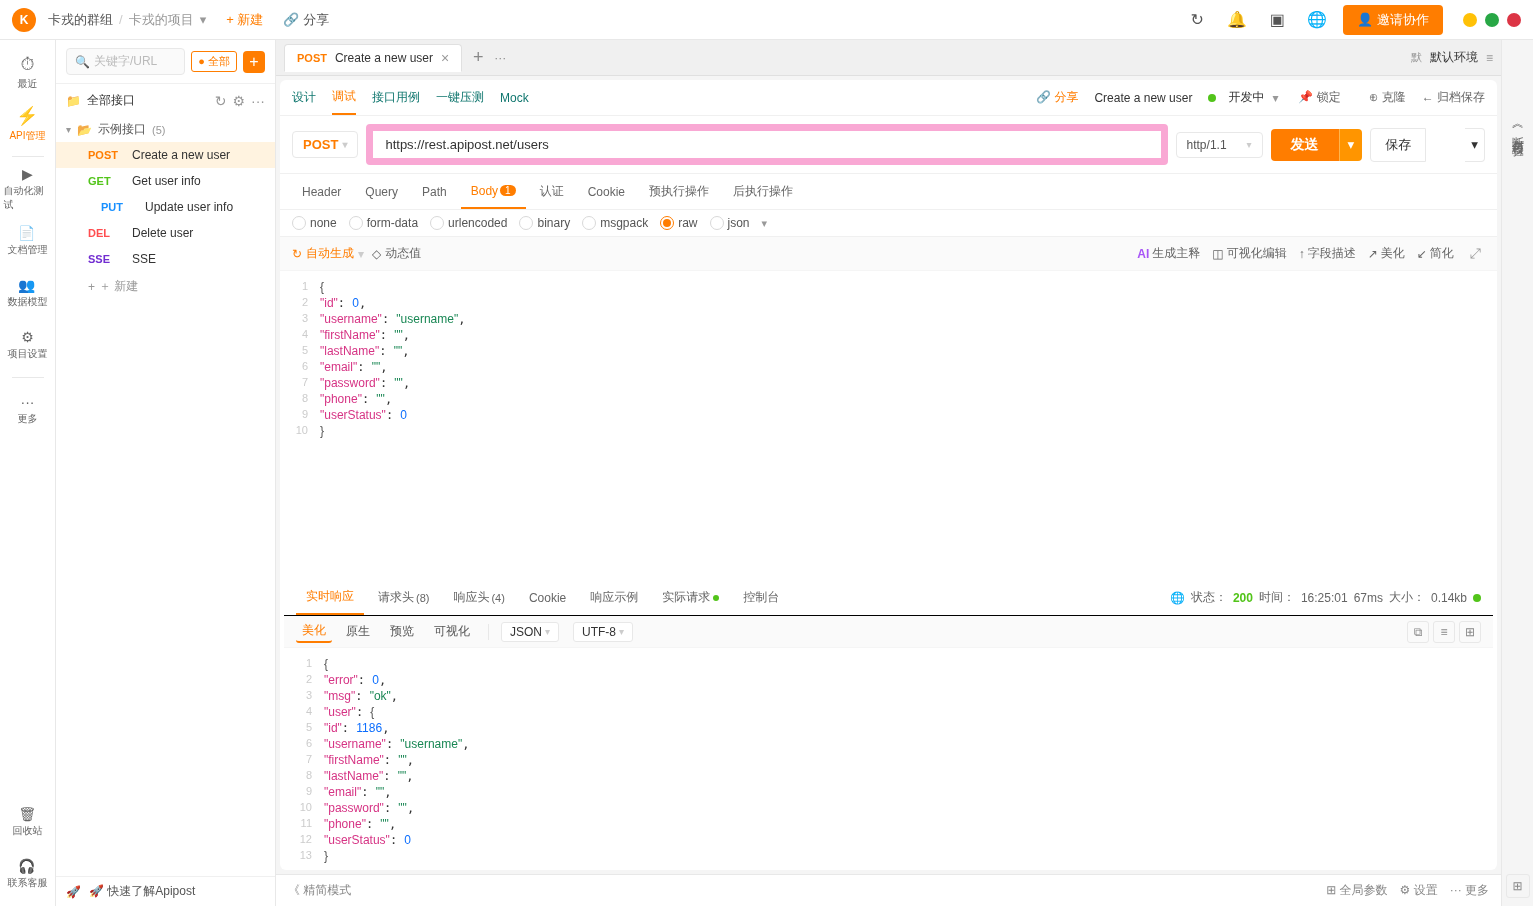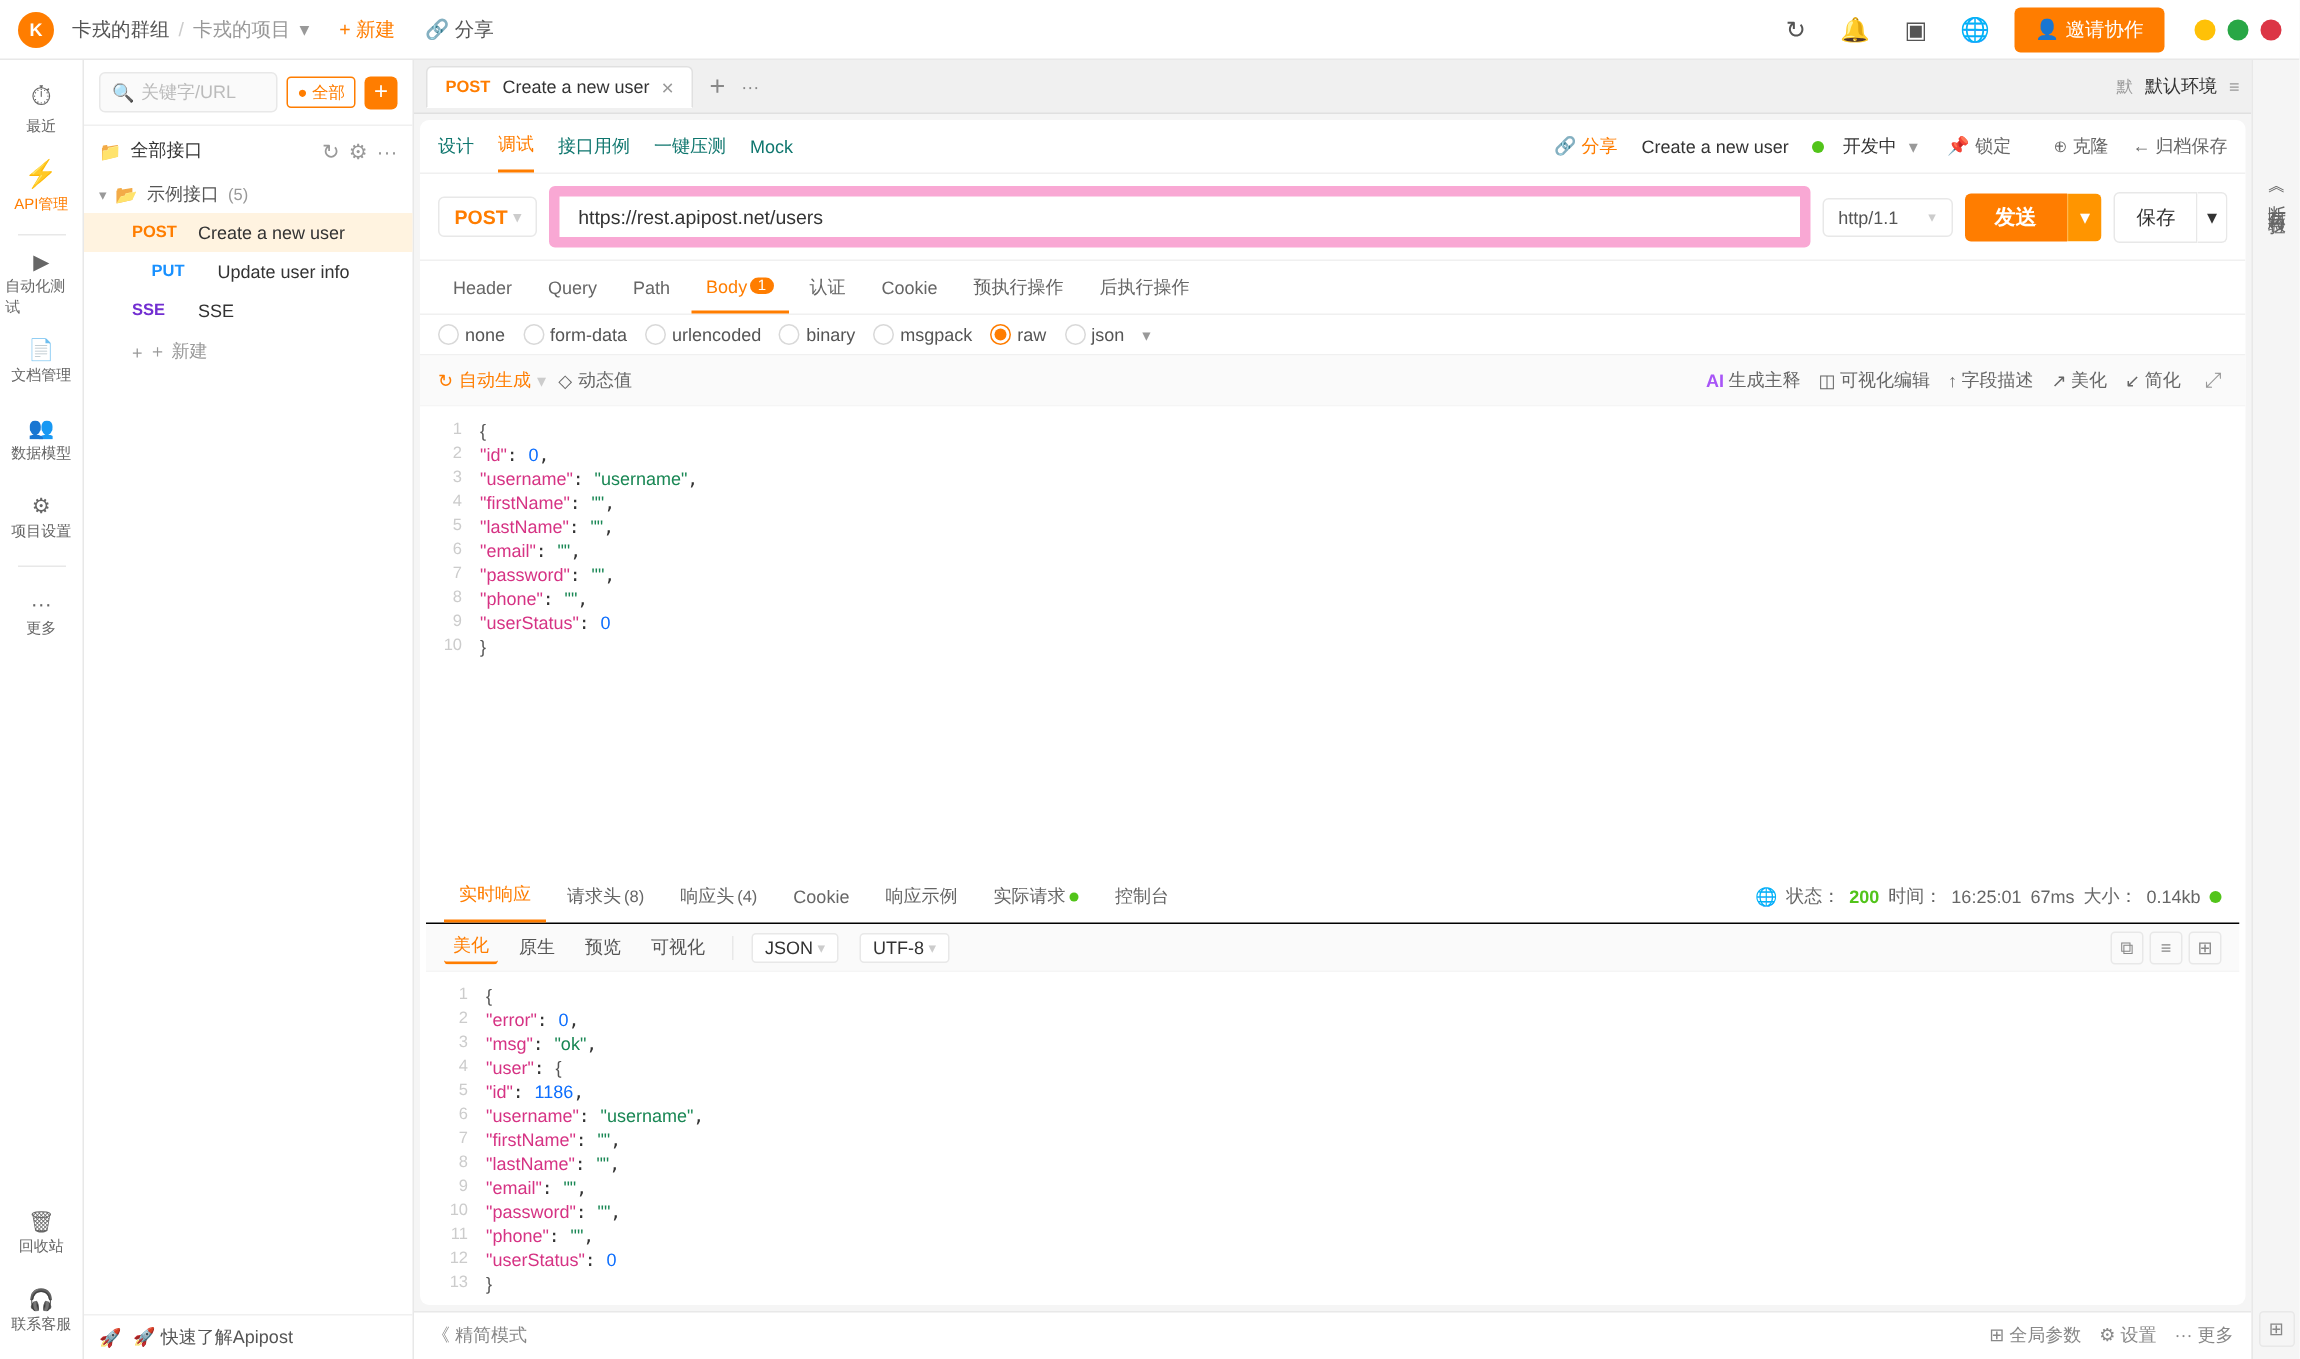--- a/index.html
+++ b/index.html
@@ -80,21 +80,21 @@
     .share-btn-tab { background: transparent; border: none; color: #ff7d00; cursor: pointer; font-size: 12px; display: flex; align-items: center; gap: 4px; }
     
     
     .url-bar { display: flex; align-items: center; padding: 8px 12px; gap: 8px; border-bottom: 1px solid #f0f0f0; }
     .method-selector { display: flex; align-items: center; gap: 4px; border: 1px solid #e8e8e8; border-radius: 4px; padding: 5px 10px; cursor: pointer; font-size: 13px; font-weight: bold; color: #ff7d00; background: white; }
     .url-input { flex: 1; border: 7px solid #f9a8d4; border-radius: 4px; padding: 6px 12px; font-size: 13px; color: #333; outline: none; }
     .http-selector { display: flex; align-items: center; gap: 20px; border: 1px solid #e8e8e8; border-radius: 4px; padding: 5px 10px; cursor: pointer; font-size: 12px; color: #555; background: white; }
     .send-btn-group { display: flex; }
     .send-btn { background: #ff7d00; color: white; border: none; border-radius: 4px 0 0 4px; padding: 7px 20px; cursor: pointer; font-size: 14px; font-weight: bold; }
     .send-btn-arrow { background: #ff9500; color: white; border: none; border-radius: 0 4px 4px 0; padding: 7px 8px; cursor: pointer; border-left: 1px solid rgba(255,255,255,0.3); }
-    .save-btn-group { display: flex; }
+    .save-btn-group { display: flex; gap: 39px; }
     .save-btn { background: white; color: #333; border: 1px solid #e8e8e8; border-radius: 4px 0 0 4px; padding: 7px 14px; cursor: pointer; font-size: 13px; }
     .save-btn-arrow { background: white; color: #333; border: 1px solid #e8e8e8; border-left: none; border-radius: 0 4px 4px 0; padding: 7px 6px; cursor: pointer; }
     
     
     .req-tabs { display: flex; align-items: center; padding: 0 12px; border-bottom: 1px solid #f0f0f0; height: 36px; gap: 4px; }
     .req-tab { font-size: 12px; color: #666; cursor: pointer; padding: 0 10px; height: 100%; display: flex; align-items: center; }
     .req-tab.active { color: #ff7d00; border-bottom: 2px solid #ff7d00; }
     .req-tab-badge { background: #ff7d00; color: white; border-radius: 8px; padding: 0 5px; font-size: 10px; margin-left: 2px; }
     
     
@@ -254,22 +254,30 @@
       <span>📂</span>
       <span>示例接口</span>
       <span class="nav-group-count">(5)</span>
     </div>
 
     <div class="nav-item active">
       <span class="method method-post">POST</span>
       <span class="nav-item-label">Create a new user</span>
     </div>
     <div class="nav-item">
+      <span class="method method-get">GET</span>
+      <span class="nav-item-label">Get user info</span>
+    </div>
+    <div class="nav-item">
       <span class="method method-put">PUT</span>
       <span class="nav-item-label">Update user info</span>
+    </div>
+    <div class="nav-item">
+      <span class="method method-del">DEL</span>
+      <span class="nav-item-label">Delete user</span>
     </div>
     <div class="nav-item">
       <span class="method method-sse">SSE</span>
       <span class="nav-item-label">SSE</span>
     </div>
 
     <div class="nav-add-item">
       <span>+</span>
       <span style="font-size:12px;">＋ 新建</span>
     </div>

